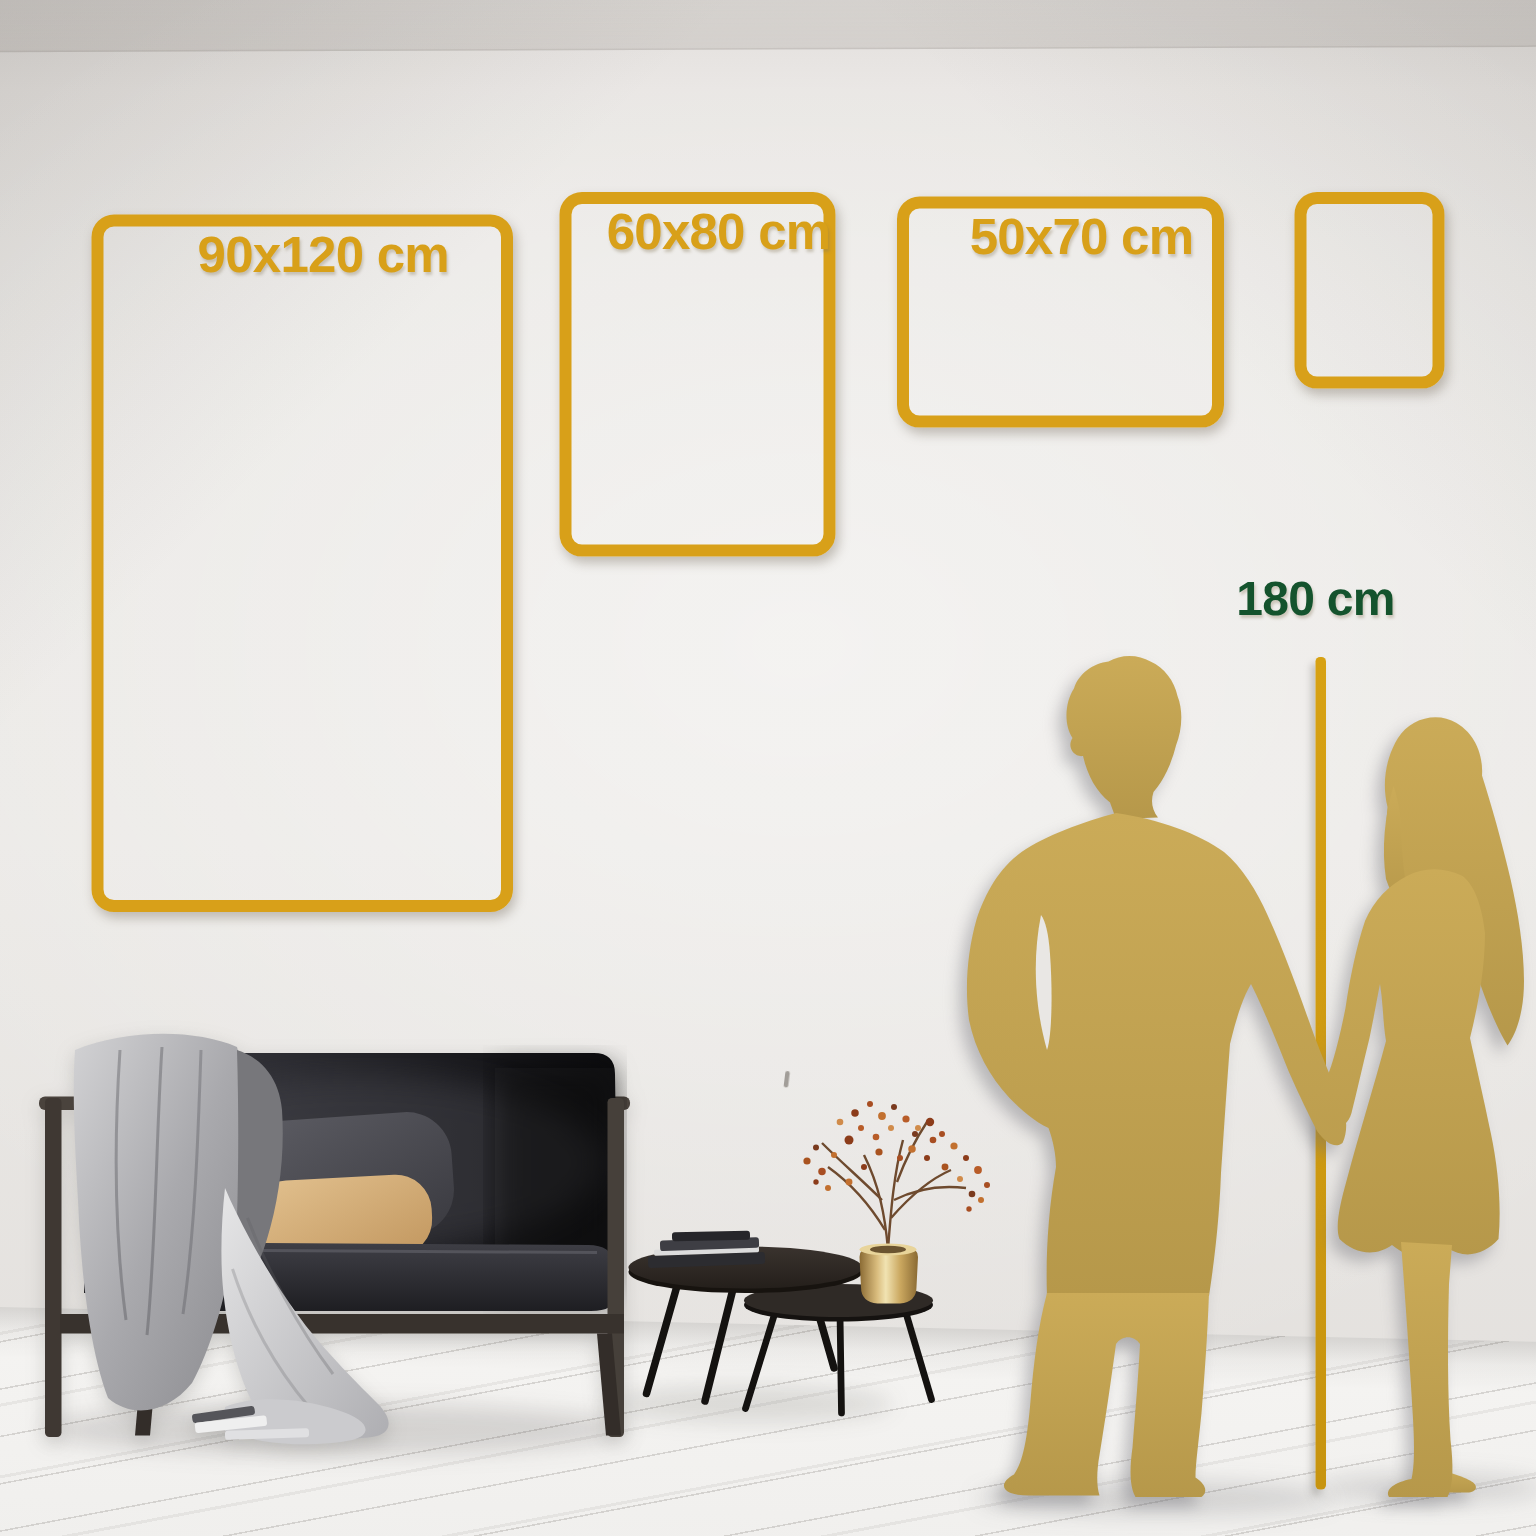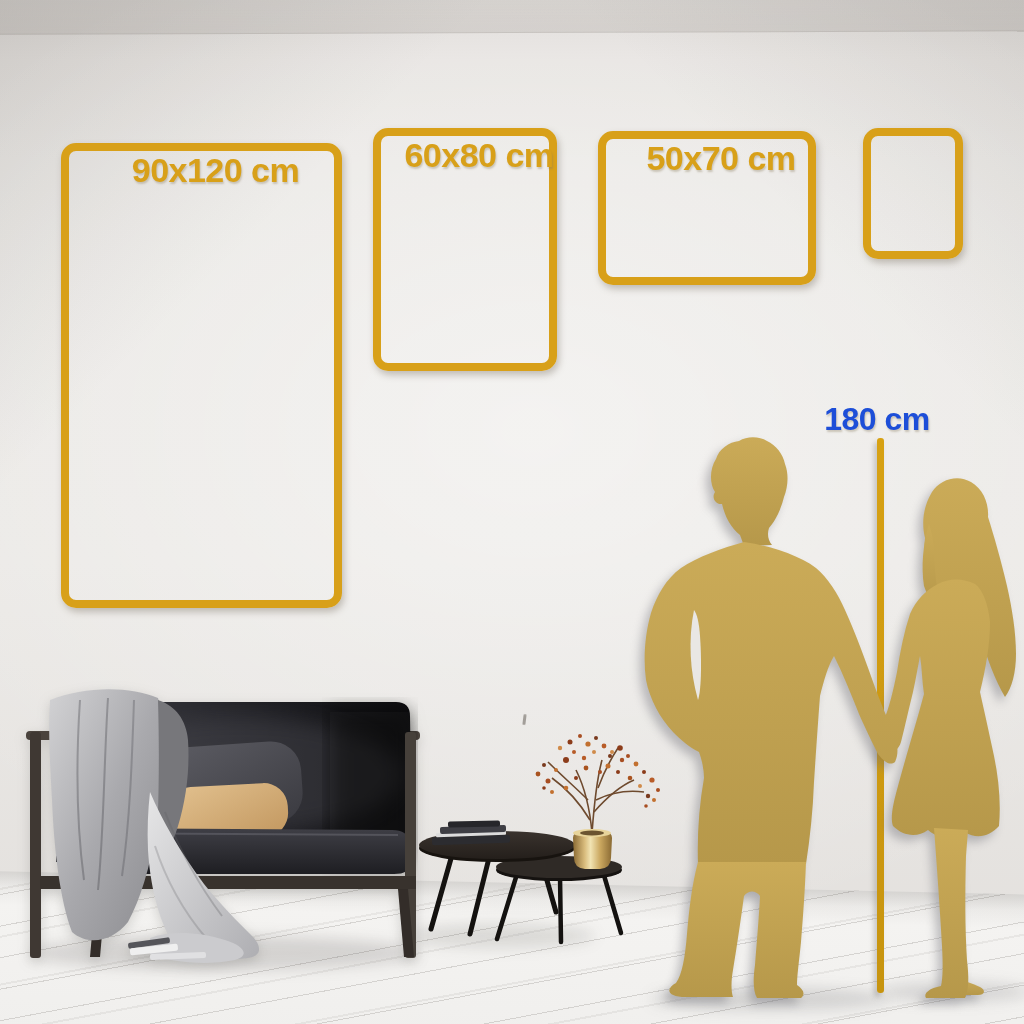--- a/index.html
+++ b/index.html
@@ -45,22 +45,22 @@
     box-shadow:2px 4px 7px rgba(120,110,95,0.40);
     display:flex;align-items:flex-start;justify-content:center;padding-left:28px;
   }
   .size-label{
     color:#d8a019;font-weight:bold;font-size:34px;letter-spacing:-0.5px;
     text-shadow:1px 2px 2px rgba(135,120,90,0.35);white-space:nowrap;
   }
   .label-below{position:absolute;text-align:center;}
   
   .height-label{
-    position:absolute;left:794px;top:401px;width:166px;text-align:center;
-    color:#1d4ed8;font-weight:bold;font-size:32px;letter-spacing:-0.5px;
+    position:absolute;left:794px;top:381px;width:166px;text-align:center;
+    color:#14532d;font-weight:bold;font-size:32px;letter-spacing:-0.5px;
     text-shadow:1px 2px 2px rgba(135,120,90,0.35);
   }
   .height-line{
     position:absolute;left:877px;top:438px;width:7px;height:555px;
     background:linear-gradient(180deg,#d7a113,#c7940f);border-radius:3px;
     box-shadow:-3px 4px 5px rgba(120,118,112,0.35);
   }
   
   .scene-svg{position:absolute;}
   .couple{filter:drop-shadow(-5px 6px 5px rgba(112,112,118,0.42));}

